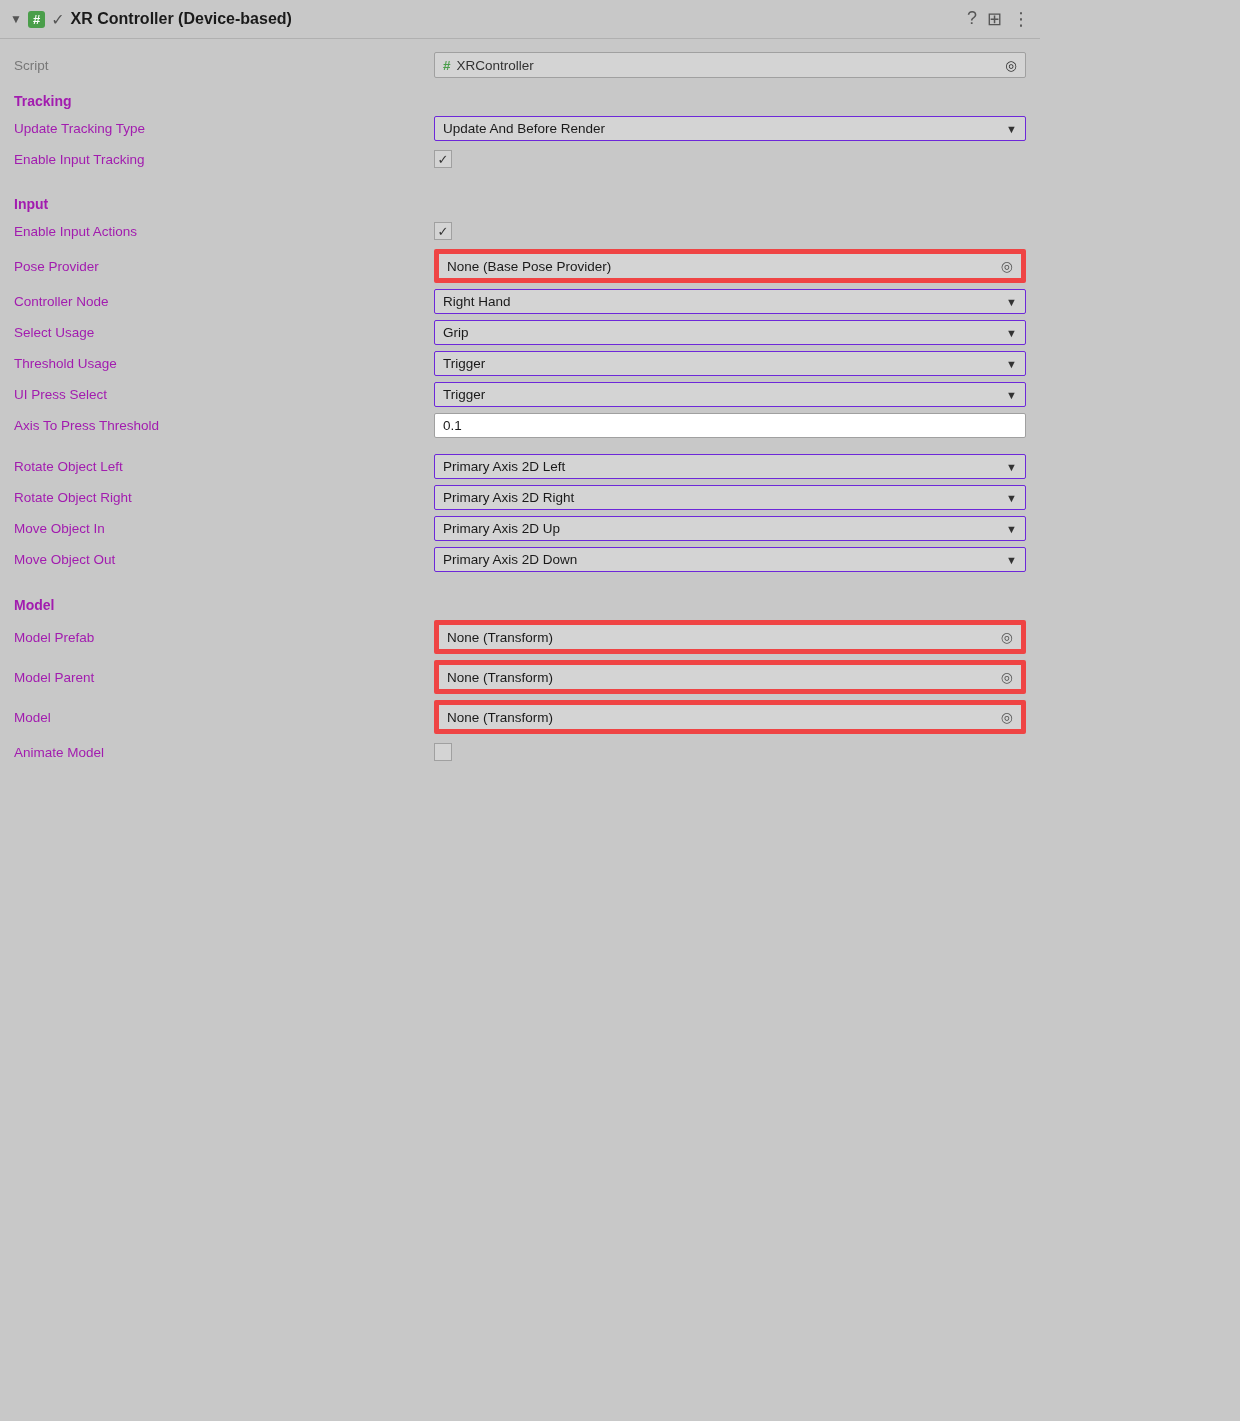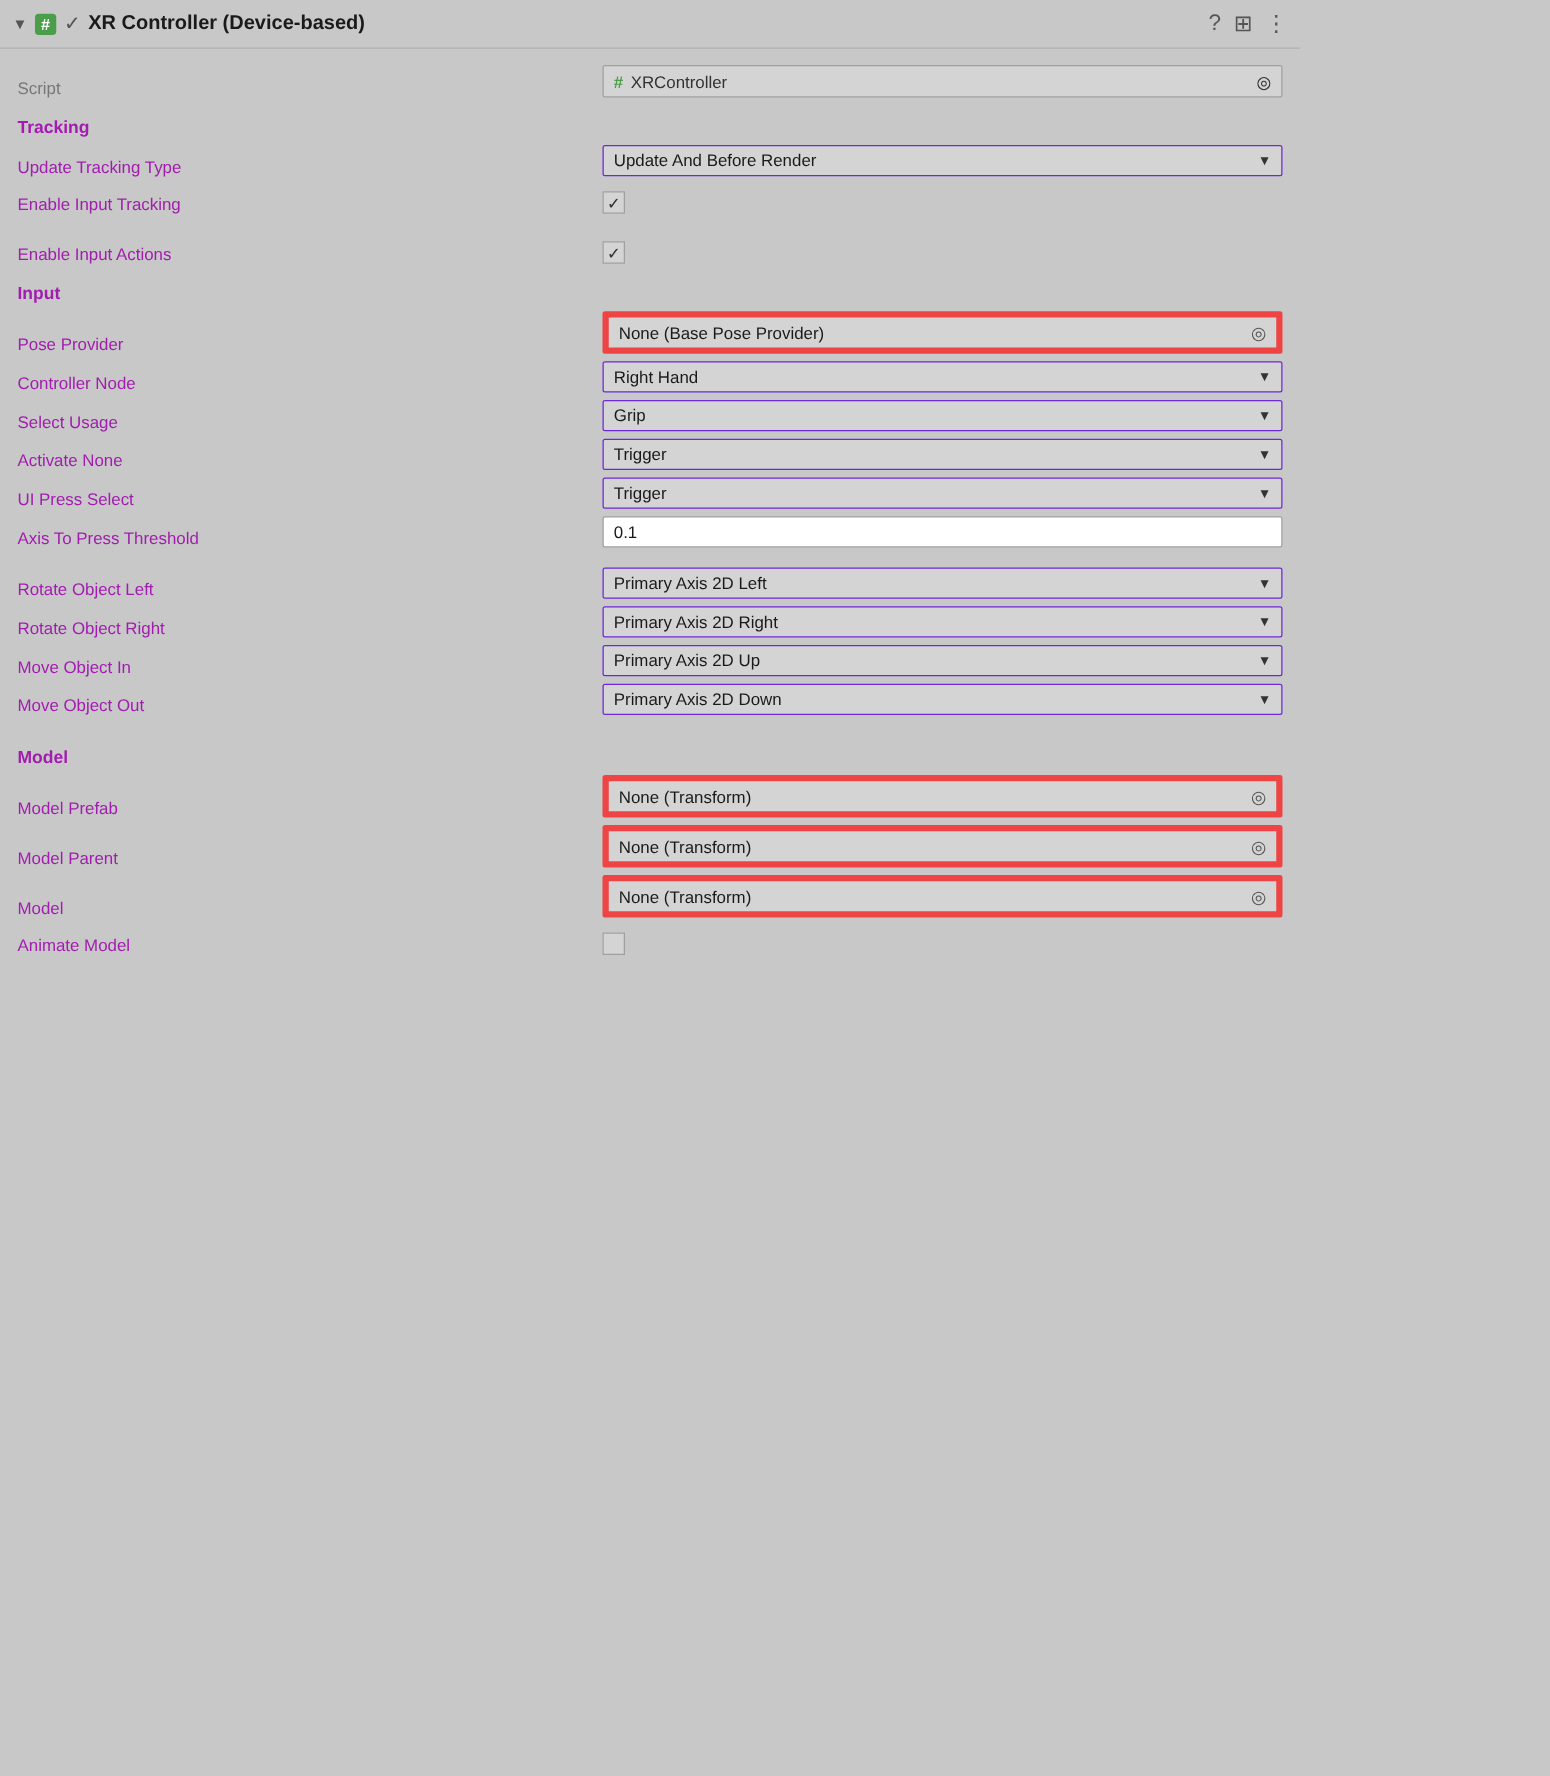--- a/index.html
+++ b/index.html
@@ -56,24 +56,23 @@
       color: #555;
       font-size: 18px;
     }
 
     .content {
       padding: 10px 14px;
     }
 
     .row {
       display: flex;
-      align-items: flex-end;
+      align-items: center;
       min-height: 30px;
       padding: 3px 0;
-      gap: 48px;
     }
 
     .row-label {
       width: 420px;
       min-width: 420px;
       font-size: 13.5px;
       color: #a21caf;
       padding-right: 10px;
     }
 
@@ -234,31 +233,31 @@
       <div class="row-label">Enable Input Tracking</div>
       <div class="row-control">
         <div class="checkbox-wrap">
           <div class="checkbox checked"></div>
         </div>
       </div>
     </div>
 
     <div class="section-divider"></div>
 
+    <div class="row section-header">
+      <div class="row-label bold">Input</div>
+    </div>
+
     <div class="row">
       <div class="row-label">Enable Input Actions</div>
       <div class="row-control">
         <div class="checkbox-wrap">
           <div class="checkbox checked"></div>
         </div>
       </div>
-    </div>
-
-    <div class="row section-header">
-      <div class="row-label bold">Input</div>
     </div>
 
     <div class="row">
       <div class="row-label">Pose Provider</div>
       <div class="row-control">
         <div class="object-field">
           <span>None (Base Pose Provider)</span>
           <span class="object-field-icon">◎</span>
         </div>
       </div>
@@ -278,21 +277,21 @@
       <div class="row-label">Select Usage</div>
       <div class="row-control">
         <div class="dropdown">
           <span>Grip</span>
           <span class="dropdown-arrow">▼</span>
         </div>
       </div>
     </div>
 
     <div class="row">
-      <div class="row-label">Activate None</div>
+      <div class="row-label">Threshold Usage</div>
       <div class="row-control">
         <div class="dropdown">
           <span>Trigger</span>
           <span class="dropdown-arrow">▼</span>
         </div>
       </div>
     </div>
 
     <div class="row">
       <div class="row-label">UI Press Select</div>

